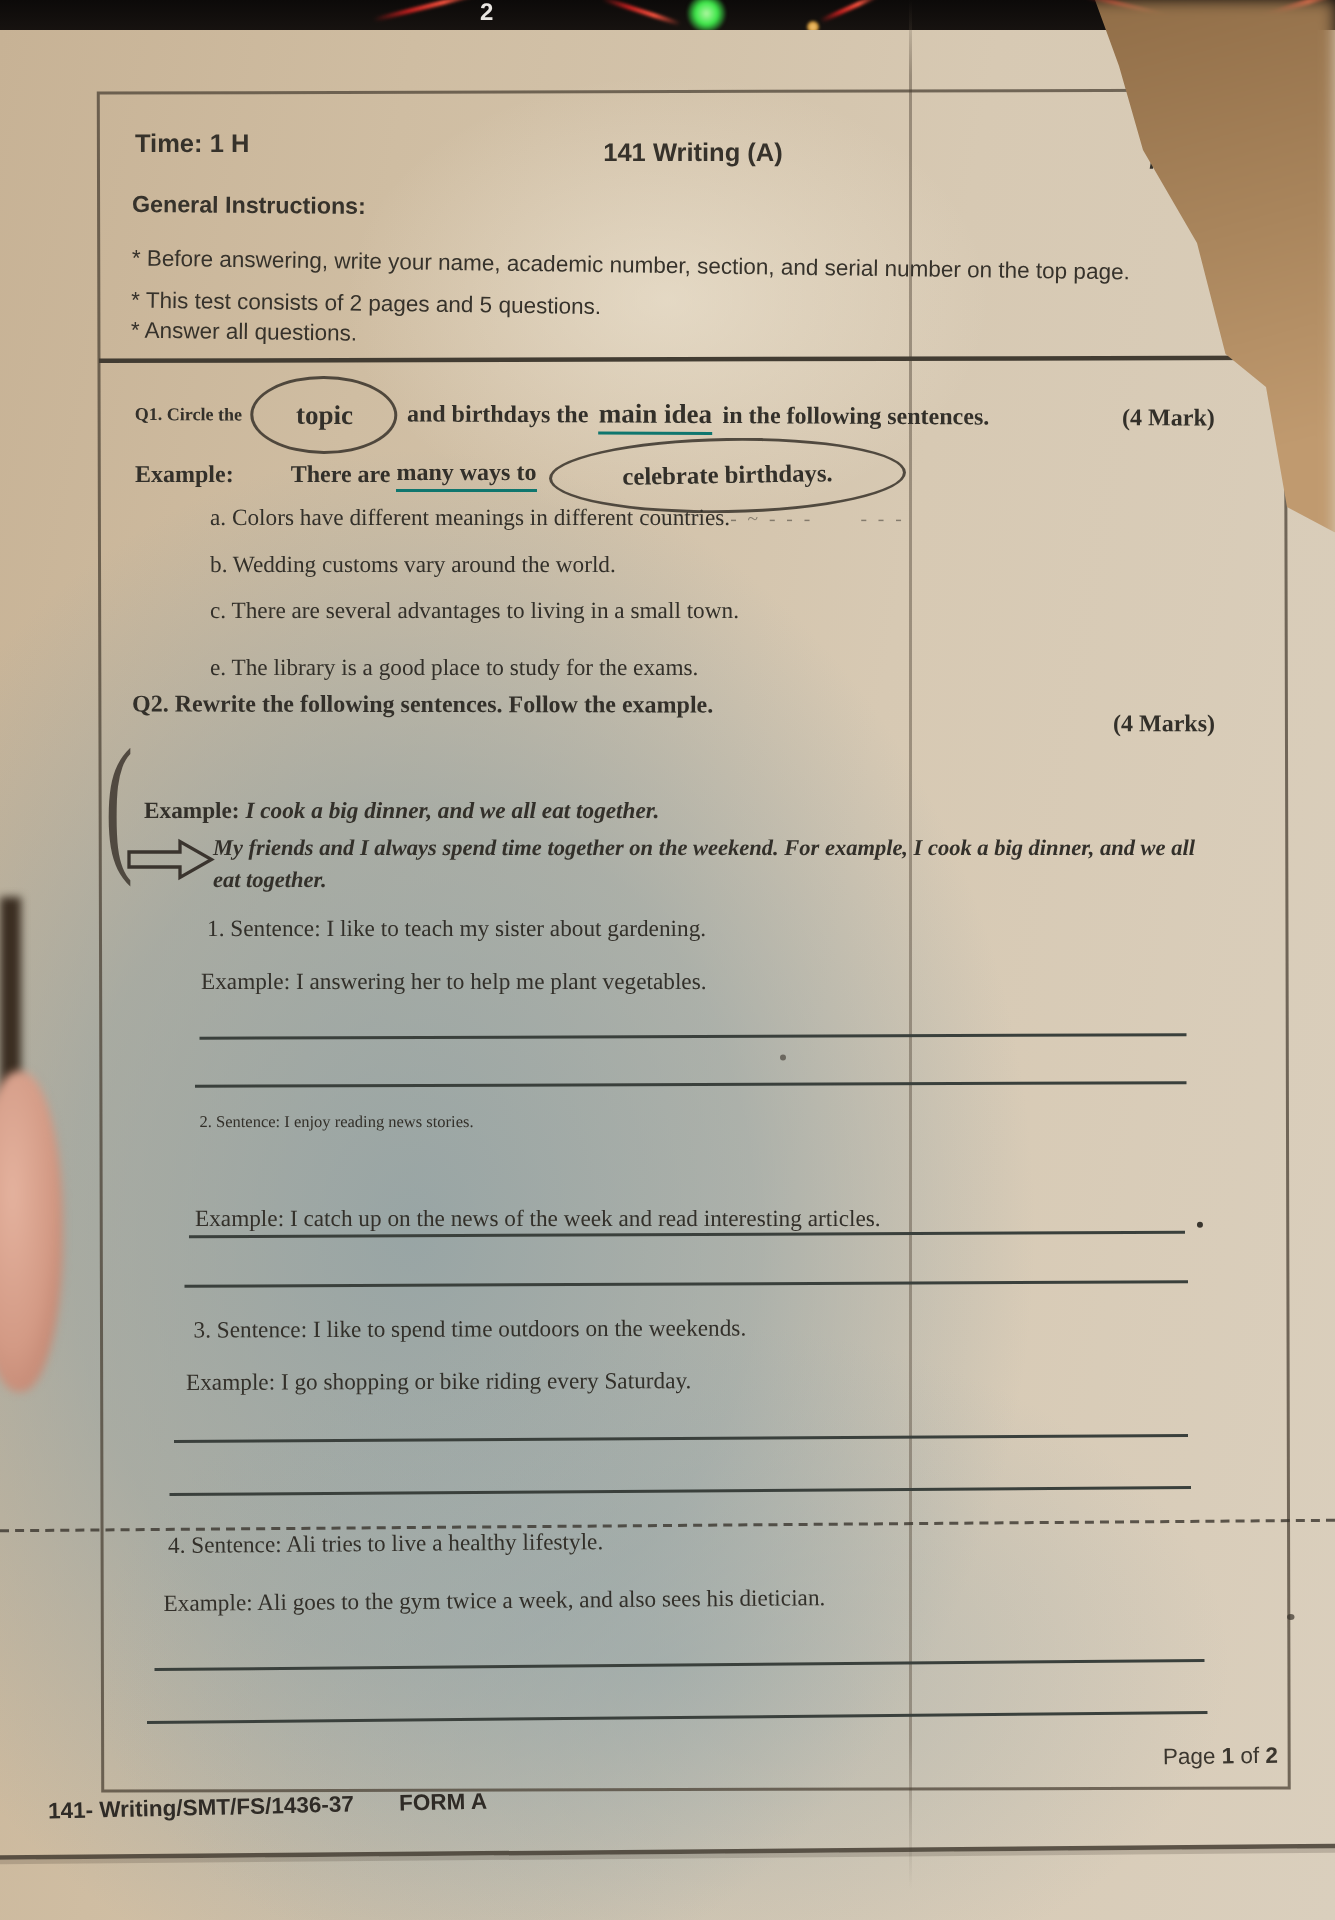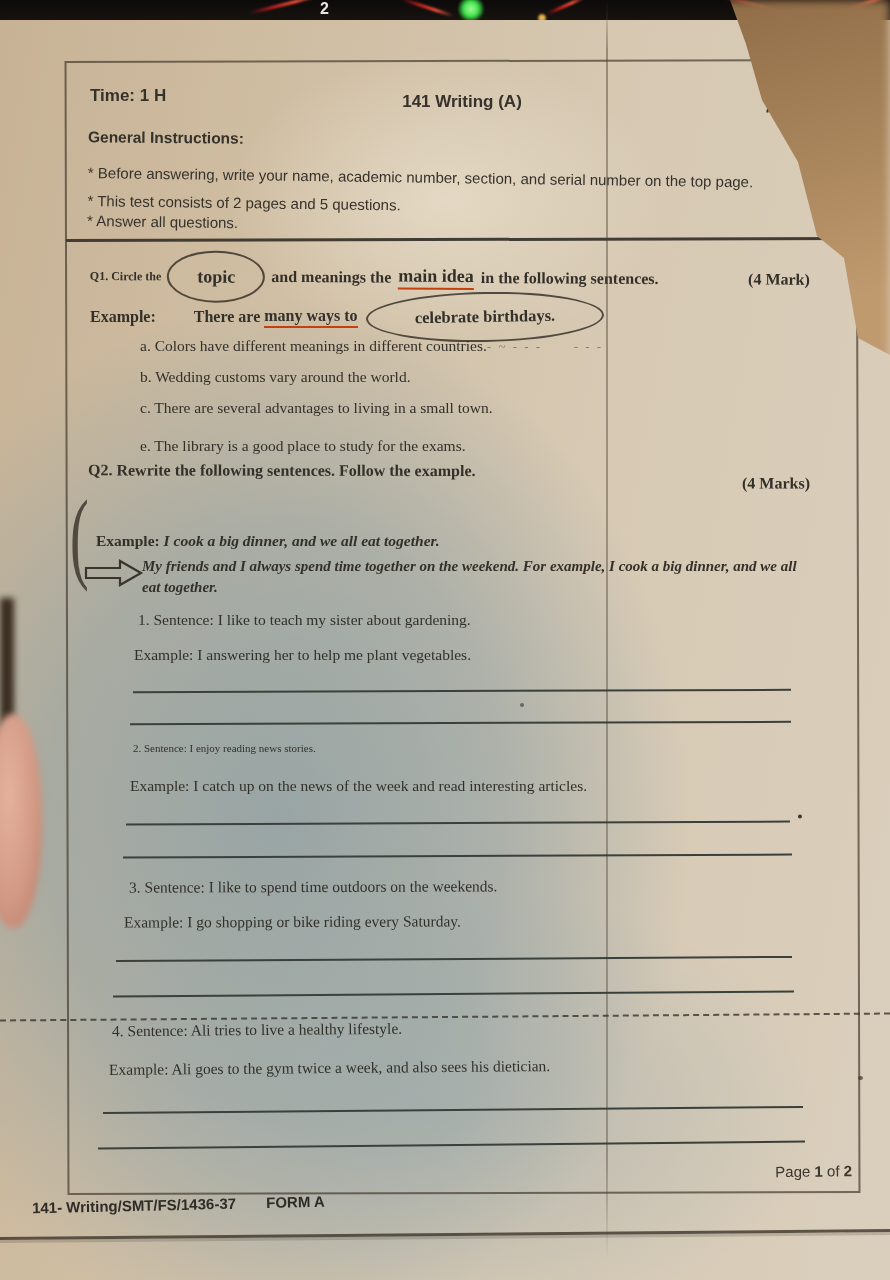--- a/index.html
+++ b/index.html
@@ -44,21 +44,21 @@
   .serif{font-family:"Liberation Serif",serif;color:#33302a;}
   .b{font-weight:700;}
   .i{font-style:italic;}
   .hdr{font-size:17px;font-weight:700;}
   .instr{font-size:15px;line-height:20px;}
   .rule{position:absolute;left:66px;top:238px;width:790px;height:3px;background:#423c32;transform:rotate(-.15deg);}
 
   .q1row{position:absolute;left:90px;top:250px;width:766px;height:52px;display:flex;align-items:center;transform:rotate(.3deg);transform-origin:0 0;}
   .circ{border:2.2px solid rgba(56,50,42,.85);border-radius:50%;display:flex;align-items:center;justify-content:center;}
   .topic-circ{width:94px;height:48px;margin:0 6px;flex:none;}
-  .ul2{border-bottom:2px solid #c2410c;padding-bottom:1px;}
+  .ul2{border-bottom:2px solid #0f766e;padding-bottom:1px;}
   .marksbox{margin-left:auto;margin-right:46px;font-size:16px;font-weight:700;}
 
   .exrow{position:absolute;left:90px;top:293px;width:700px;height:48px;display:flex;align-items:center;}
   .bd-circ{width:234px;height:46px;margin-left:8px;flex:none;transform:rotate(-1deg);}
 
   .q1item{position:absolute;font-size:15.5px;}
   .stray{font-size:13px;letter-spacing:2px;opacity:.5;white-space:pre;}
 
   .q2row{position:absolute;left:88px;top:462px;width:768px;display:flex;align-items:flex-start;transform:rotate(.1deg);}
   .q2row .marksbox{margin-top:12px;}
@@ -111,21 +111,21 @@
     <div class="sans instr" style="position:absolute;left:0;top:48px;">* Answer all questions.</div>
   </div>
 
   <div class="rule"></div>
 
   <div class="q1row">
     <span class="serif b" style="font-size:12px;">Q1. Circle the</span>
     <span class="circ topic-circ">
       <span class="serif b" style="font-size:18px;">topic</span>
     </span>
-    <span class="serif b" style="font-size:16px;">and meanings the</span>
+    <span class="serif b" style="font-size:16px;">and birthdays the</span>
     <span class="serif b ul2" style="font-size:18px;margin:0 7px;">main idea</span>
     <span class="serif b" style="font-size:16px;">in the following sentences.</span>
     <span class="serif marksbox">(4 Mark)</span>
   </div>
 
   <div class="exrow">
     <span class="serif b" style="font-size:16px;margin-right:38px;">Example:</span>
     <span class="serif b" style="font-size:16px;white-space:pre;text-align:center;">There are </span>
     <span class="serif b ul2" style="font-size:16px;">many ways to</span>
     <span class="circ bd-circ">
@@ -155,21 +155,21 @@
   </svg>
   <div class="abs serif b i" style="left:142px;top:556px;width:664px;font-size:15px;line-height:21px;">My friends and I always spend time together on the weekend. For example, I cook a big dinner, and we all eat together.</div>
 
   <div class="abs serif" style="left:138px;top:611px;font-size:15.5px;">1. Sentence: I like to teach my sister about gardening.</div>
   <div class="abs serif" style="left:134px;top:646px;font-size:15.5px;">Example: I answering her to help me plant vegetables.</div>
   <div class="line" style="left:133px;top:690px;width:658px;transform:rotate(-.2deg);"></div>
   <div class="line" style="left:130px;top:722px;width:661px;transform:rotate(-.2deg);"></div>
   <div class="a-dot"></div>
 
   <div class="abs serif" style="left:133px;top:742px;font-size:11px;">2. Sentence: I enjoy reading news stories.</div>
-  <div class="abs serif" style="left:130px;top:777px;font-size:15.5px;">Example: I catch up on the news of the week and read interesting articles.</div>
+  <div class="abs serif" style="left:130px;top:804px;font-size:15.5px;">Example: I catch up on the news of the week and read interesting articles.</div>
   <div class="line dot-end" style="left:126px;top:822px;width:664px;transform:rotate(-.25deg);"></div>
   <div class="line" style="left:123px;top:855px;width:669px;transform:rotate(-.25deg);"></div>
 
   <div class="abs serif" style="left:129px;top:878px;font-size:15.5px;transform:rotate(-.2deg);">3. Sentence: I like to spend time outdoors on the weekends.</div>
   <div class="abs serif" style="left:124px;top:913px;font-size:15.5px;transform:rotate(-.2deg);">Example: I go shopping or bike riding every Saturday.</div>
   <div class="line" style="left:116px;top:958px;width:676px;transform:rotate(-.35deg);"></div>
   <div class="line" style="left:113px;top:993px;width:681px;transform:rotate(-.4deg);"></div>
 
   <div class="dashed"></div>
 

